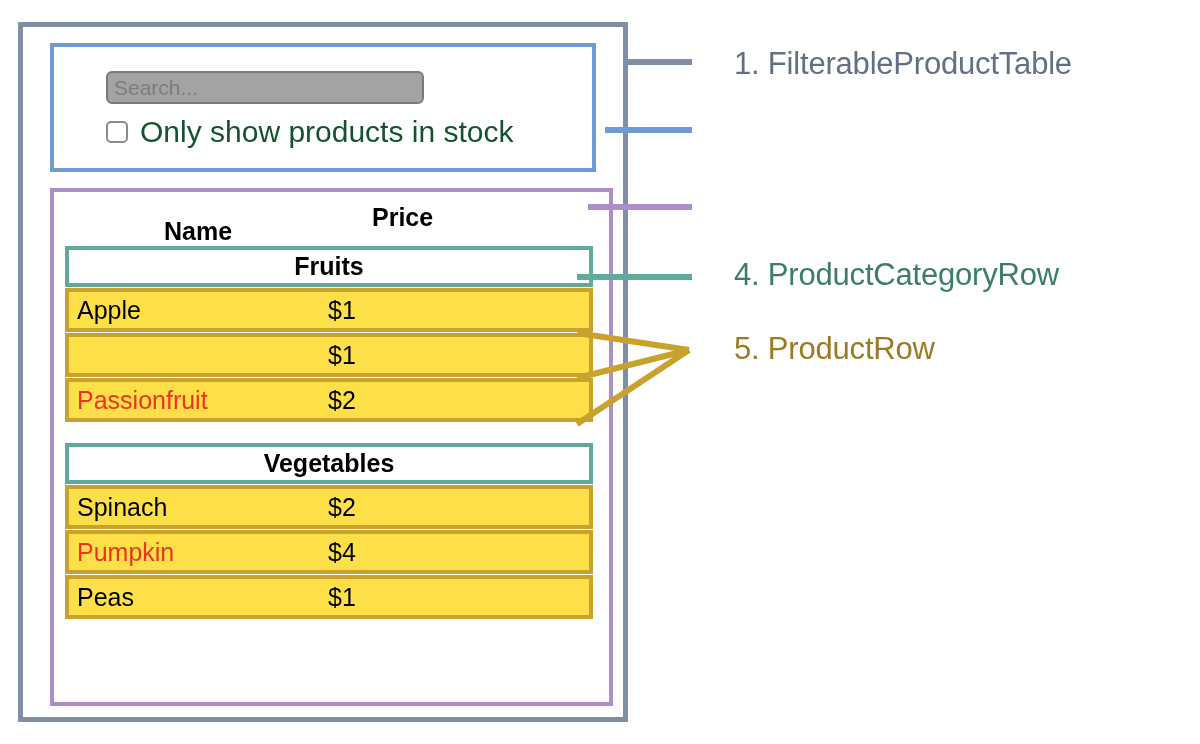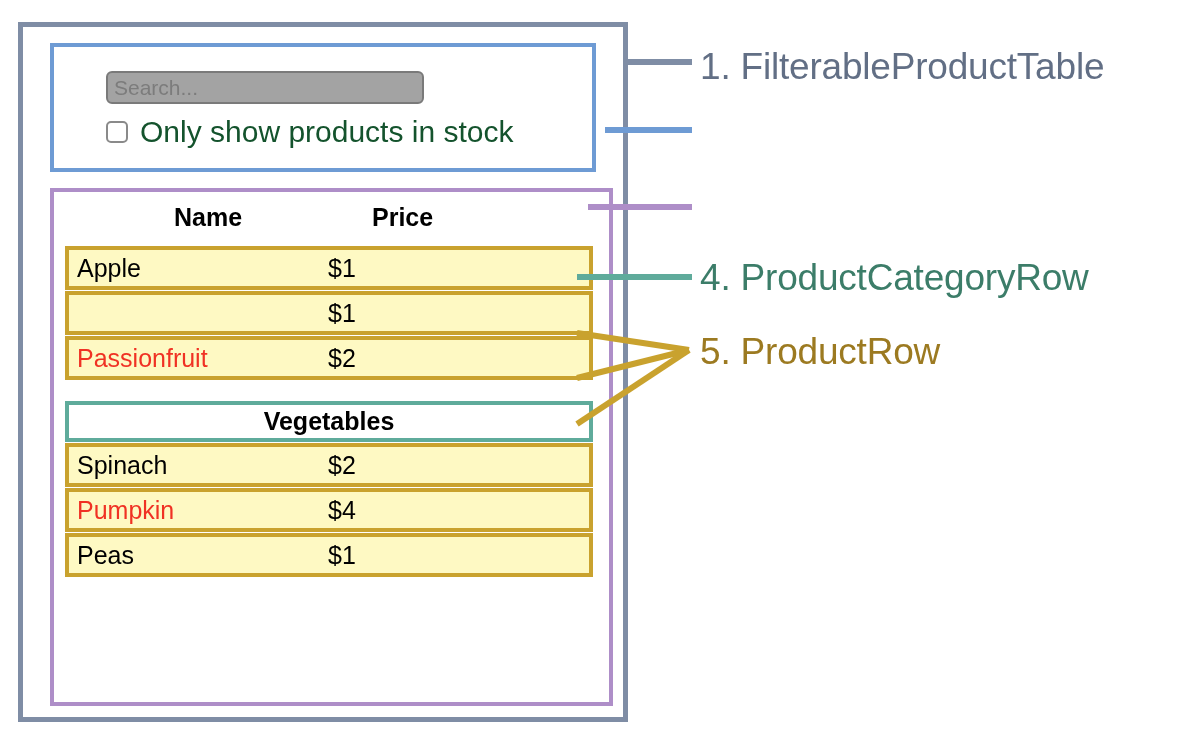--- a/index.html
+++ b/index.html
@@ -97,21 +97,21 @@
     position: relative;
     height: 54px;
   }
   .head-cell {
     position: absolute;
     top: 11px;
     font-size: 25px;
     font-weight: bold;
     color: #000000;
   }
-  #head-name { left: 120px; }
+  #head-name { left: 110px; margin-top: 14px; }
   #head-price { left: 318px; }
 
   #table-body {
     position: absolute;
     left: 11px;
     top: 54px;
     width: 528px;
   }
 
   .category-row {
@@ -128,21 +128,21 @@
     font-size: 25px;
     font-weight: bold;
     color: #000000;
   }
   .group-gap { height: 20px; }
 
   .product-row {
     box-sizing: border-box;
     height: 44px;
     border: 4px solid #c9a22e;
-    background: #fef9c3;
+    background: #fde047;
     display: flex;
     align-items: center;
     margin-bottom: 1px;
   }
   .product-row .cell-name {
     position: absolute;
     margin-left: 8px;
     font-size: 25px;
     color: #000000;
     white-space: nowrap;
@@ -157,23 +157,24 @@
   
   #annotations {
     position: absolute;
     left: 0; top: 0;
     width: 1200px;
     height: 744px;
     pointer-events: none;
   }
   .annot-label {
     position: absolute;
-    font-size: 37px;
+    font-size: 31px;
     letter-spacing: -0.2px;
     white-space: nowrap;
+    margin-left: 34px;
   }
   #annot-1 { left: 700px; top: 46px; color: #626f85; }
   #annot-2 { left: 700px; top: 113px; color: #5f83bd; }
   #annot-3 { left: 700px; top: 190px; color: #8f62a8; }
   #annot-4 { left: 700px; top: 257px; color: #3c7d69; text-align: right; }
   #annot-5 { left: 700px; top: 331px; color: #9c7a21; }
 </style>
 </head>
 <body>
 
@@ -186,20 +187,23 @@
       <span id="stock-label">Only show products in stock</span>
     </div>
   </div>
 
   <div id="product-table">
     <div id="table-head">
       <span class="head-cell" id="head-name">Name</span>
       <span class="head-cell" id="head-price">Price</span>
     </div>
     <div id="table-body">
+        <div class="category-row">
+          <span class="category-label">Fruits</span>
+        </div>
         <div class="product-row">
           <span class="cell-name">Apple</span>
           <span class="cell-price">$1</span>
         </div>
         <div class="product-row">
           <span class="cell-price">$1</span>
         </div>
         <div class="product-row out-of-stock">
           <span class="cell-name">Passionfruit</span>
           <span class="cell-price">$2</span>

